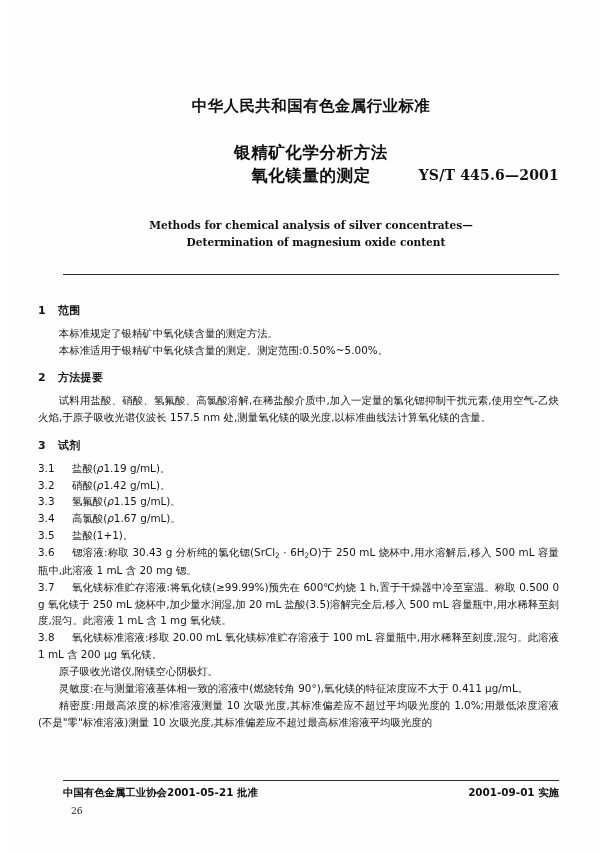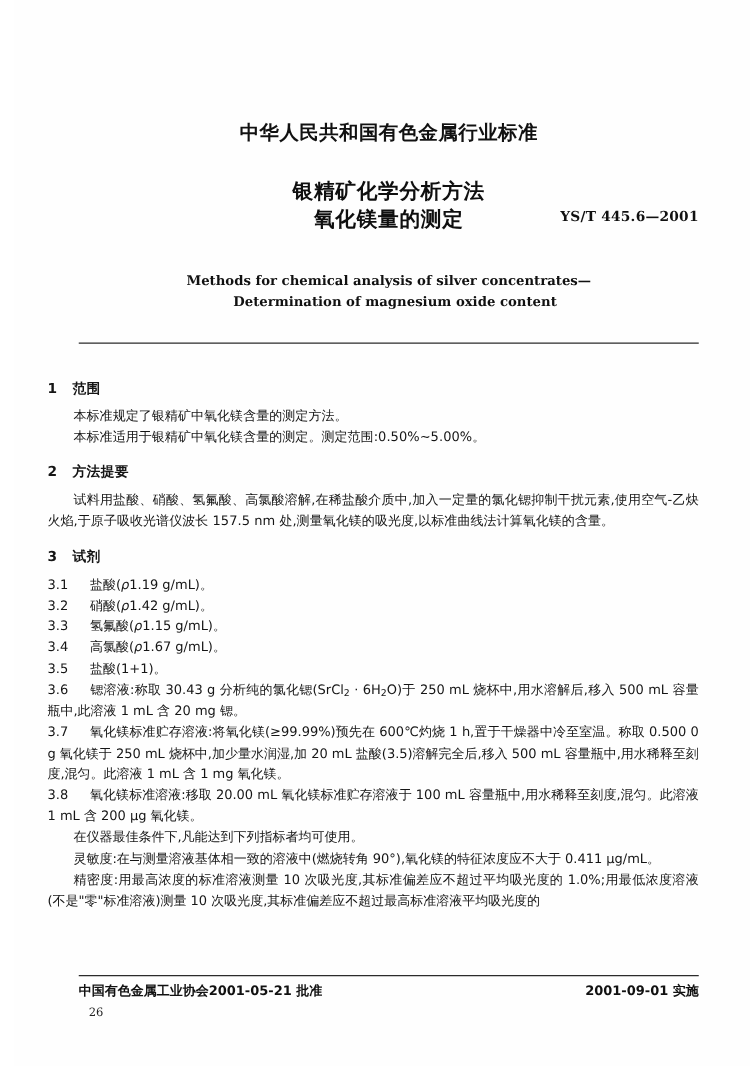--- a/index.html
+++ b/index.html
@@ -47,21 +47,21 @@
     font-size: 16.5px;
     font-weight: bold;
     letter-spacing: 0.6px;
     color: #0f0f0f;
   }
   .std-number {
     position: absolute;
     right: 52px;
     top: 26px;
     font-family: "DejaVu Serif", "Liberation Serif", serif;
-    font-size: 11px;
+    font-size: 14px;
     font-weight: bold;
     letter-spacing: 0.2px;
     white-space: nowrap;
     color: #111;
   }
   .subtitle {
     margin-top: 12px;
     font-family: "DejaVu Serif", "Liberation Serif", serif;
     font-weight: bold;
     font-size: 10.6px;
@@ -220,21 +220,21 @@
     </p>
 
     <p class="item-block">
       <span class="sn">3.7</span><span>氧化镁标准贮存溶液:将氧化镁(≥99.99%)预先在 600℃灼烧 1 h,置于干燥器中冷至室温。称取 0.500 0 g 氧化镁于 250 mL 烧杯中,加少量水润湿,加 20 mL 盐酸(3.5)溶解完全后,移入 500 mL 容量瓶中,用水稀释至刻度,混匀。此溶液 1 mL 含 1 mg 氧化镁。</span>
     </p>
 
     <p class="item-block">
       <span class="sn">3.8</span><span>氧化镁标准溶液:移取 20.00 mL 氧化镁标准贮存溶液于 100 mL 容量瓶中,用水稀释至刻度,混匀。此溶液 1 mL 含 200 μg 氧化镁。</span>
     </p>
 
-    <p class="indent-para">在仪器最佳条件下,凡能达到下列指标者均可使用。</p>
+    <p class="indent-para">原子吸收光谱仪,附镁空心阴极灯。</p>
     <p class="indent-para">灵敏度:在与测量溶液基体相一致的溶液中(燃烧转角 90°),氧化镁的特征浓度应不大于 0.411 μg/mL。</p>
     <p class="indent-para">精密度:用最高浓度的标准溶液测量 10 次吸光度,其标准偏差应不超过平均吸光度的 1.0%;用最低浓度溶液(不是"零"标准溶液)测量 10 次吸光度,其标准偏差应不超过最高标准溶液平均吸光度的</p>
 
   </div>
 
   <div class="rule-bottom"></div>
 
   <div class="footer">
     <span>中国有色金属工业协会2001-05-21 批准</span>
     <span>2001-09-01 实施</span>

